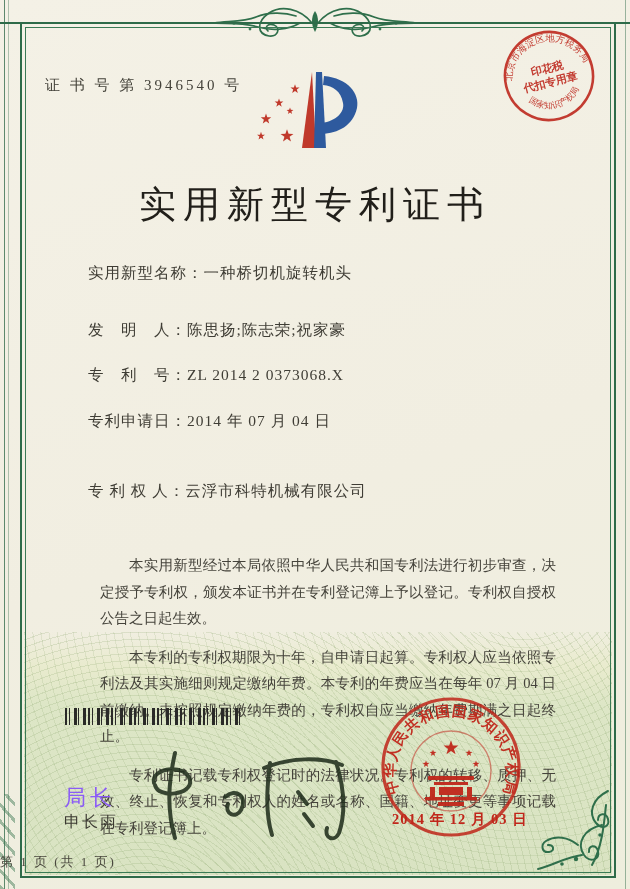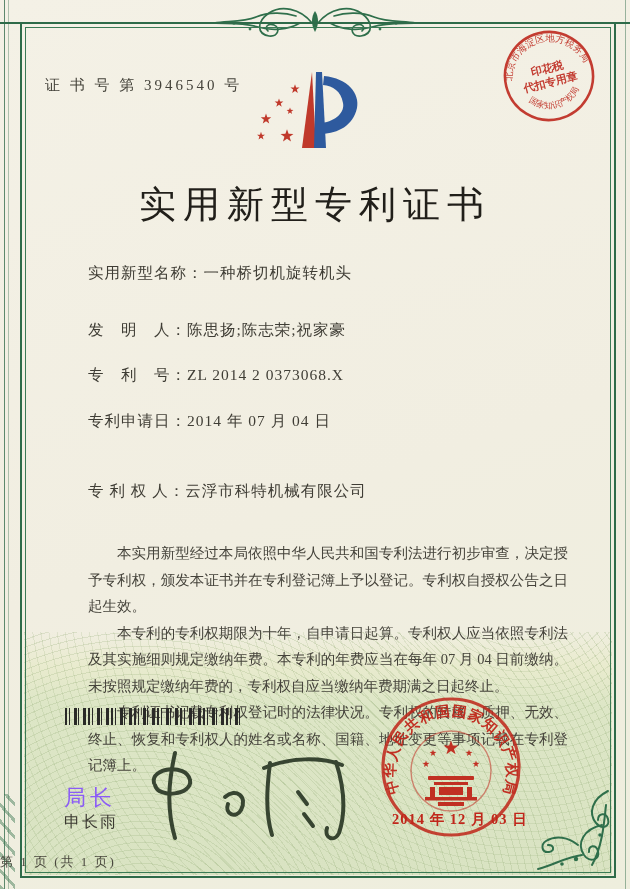--- a/index.html
+++ b/index.html
@@ -24,21 +24,21 @@
       repeating-radial-gradient(circle at 85% -30%, rgba(130,160,100,.16) 0 1px, transparent 1px 8px),
       linear-gradient(rgba(242,239,227,0) 0%, #e9ebce 14%, #dde6c6 30%, #d9e3c2 100%);
   }
   .content{position:absolute;inset:0;z-index:10;}
   .cert-number{position:absolute;left:45px;top:76px;font-size:15px;letter-spacing:3px;color:#44423a;}
   .title{position:absolute;left:0;right:0;top:180px;text-align:center;font-size:37px;font-weight:normal;
     letter-spacing:7px;color:#211f1a;}
   .field-row{position:absolute;left:88px;right:40px;font-size:15.5px;color:#3f3d35;letter-spacing:1px;white-space:nowrap;}
   .paras{position:absolute;left:88px;width:480px;top:540px;font-size:14.5px;line-height:26.5px;
     color:#45433b;text-align:justify;}
-  .paras p{margin:0;text-indent:2em;}
+  .paras p{margin:12px;text-indent:2em;}
   .barcode{position:absolute;left:65px;top:708px;width:176px;height:17px;
     background:repeating-linear-gradient(90deg,
       #2a2a28 0 2px, transparent 2px 4px,
       #2a2a28 4px 5px, transparent 5px 9px,
       #2a2a28 9px 12px, transparent 12px 13px,
       #2a2a28 13px 14px, transparent 14px 18px,
       #2a2a28 18px 21px, transparent 21px 23px);}
   .issuer-title{position:absolute;left:64px;top:783px;font-size:22px;letter-spacing:4px;color:#8b5cf6;font-family:"Liberation Sans","DejaVu Sans",sans-serif;}
   .issuer-name{position:absolute;left:64px;top:812px;font-size:16px;letter-spacing:2px;color:#3c3a32;font-family:"Liberation Sans","DejaVu Sans",sans-serif;}
   .signature{position:absolute;left:120px;top:735px;z-index:12;}

